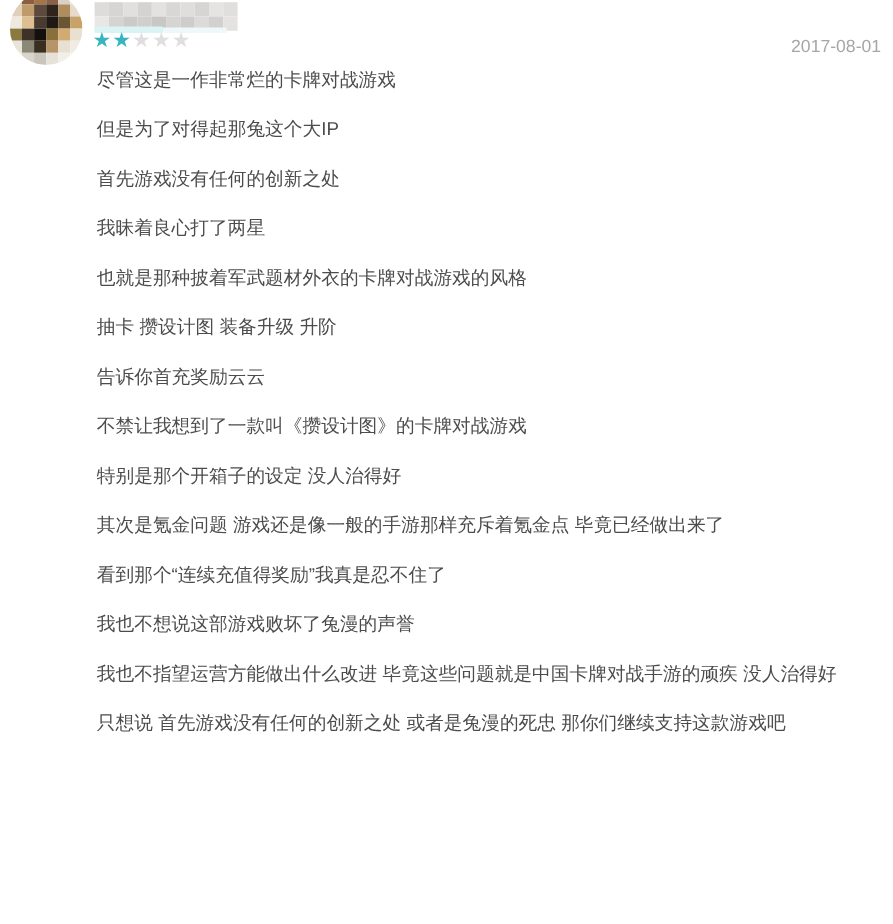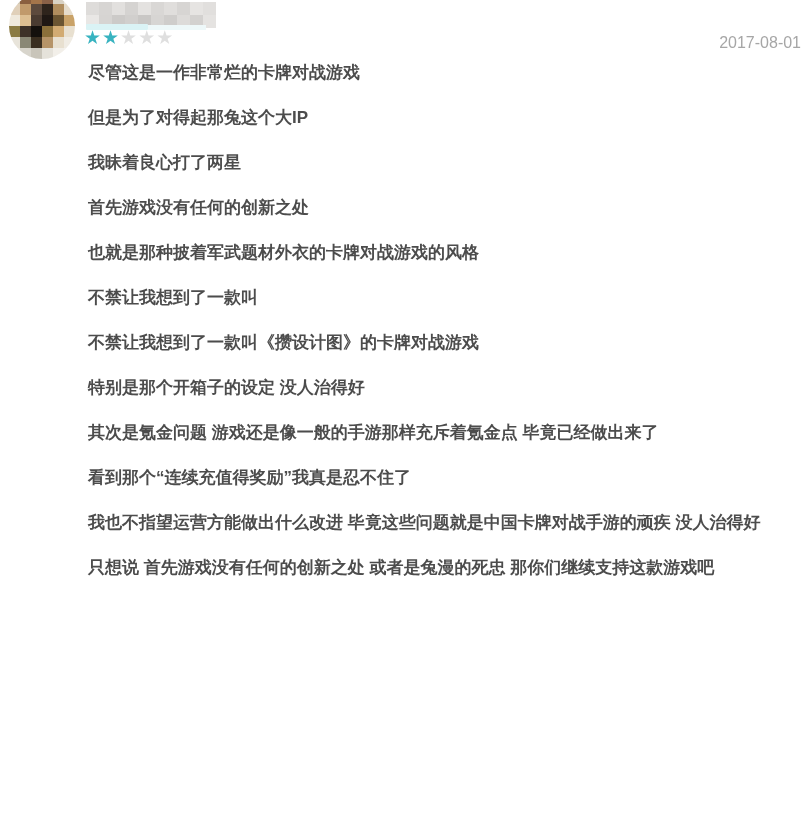--- a/index.html
+++ b/index.html
@@ -57,21 +57,21 @@
   
   .review-date {
     position:absolute; top:5px; right:11px;
     font-size:16px;
     color:#a6a6a6;
     margin-top:29px;
   }
 
   
   .review-body {
-    position:absolute; left:88px; top:61px; right:14px;font-weight:bold;
+    position:absolute; left:88px; top:61px; right:14px;
   }
   .review-body p {
     font-size:17px;
     line-height:24px;
     margin:0 0 21px 0;
     color:var(--text-color,#4c4c4c);
     white-space:nowrap;
   }
 </style>
 </head>
@@ -147,25 +147,27 @@
     <div class="name-accent-faint" style="background: rgb(238, 248, 249);"></div>
   </div>
 
   <div class="star-rating"><span class="star filled">★</span><span class="star filled">★</span><span class="star">★</span><span class="star">★</span><span class="star">★</span></div>
 
   <div class="review-date">2017-08-01</div>
 
   <div class="review-body">
       <p>尽管这是一作非常烂的卡牌对战游戏</p>
       <p>但是为了对得起那兔这个大IP</p>
+      <p>首先游戏没有任何的创新之处</p>
       <p>我昧着良心打了两星</p>
-      <p>首先游戏没有任何的创新之处</p>
       <p>也就是那种披着军武题材外衣的卡牌对战游戏的风格</p>
-      <p>不禁让我想到了一款叫</p>
+      <p>抽卡 攒设计图 装备升级 升阶</p>
+      <p>告诉你首充奖励云云</p>
       <p>不禁让我想到了一款叫《攒设计图》的卡牌对战游戏</p>
       <p>特别是那个开箱子的设定 没人治得好</p>
       <p>其次是氪金问题 游戏还是像一般的手游那样充斥着氪金点 毕竟已经做出来了</p>
       <p>看到那个“连续充值得奖励”我真是忍不住了</p>
+      <p>我也不想说这部游戏败坏了兔漫的声誉</p>
       <p>我也不指望运营方能做出什么改进 毕竟这些问题就是中国卡牌对战手游的顽疾 没人治得好</p>
       <p>只想说 首先游戏没有任何的创新之处 或者是兔漫的死忠 那你们继续支持这款游戏吧</p>
     </div>
 
 </div>
 
 </body></html>

